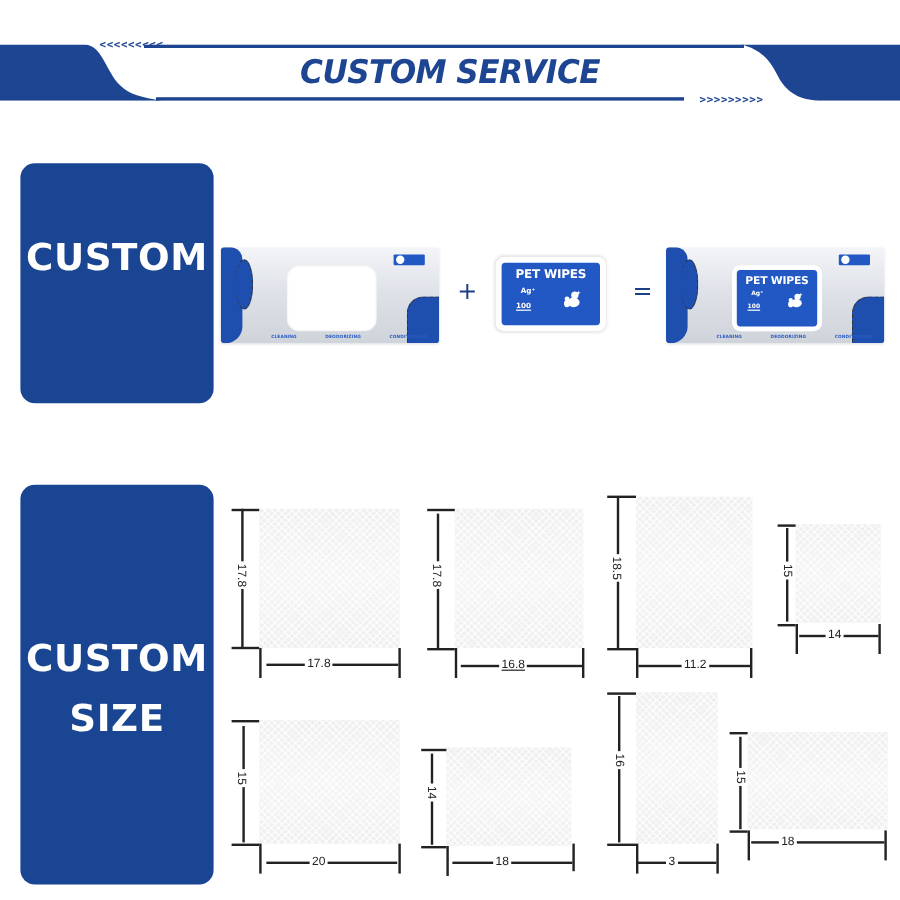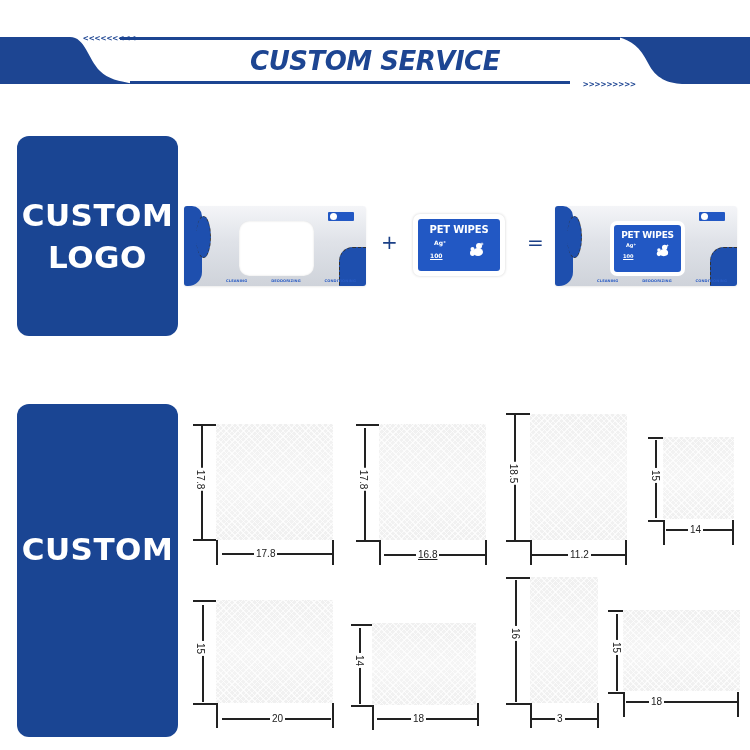--- a/index.html
+++ b/index.html
@@ -51,21 +51,20 @@
 
   <path d="M750 0 L618 0 C632 4 640 10 648 26 C656 42 668 46 682 47 L750 47 Z" fill="#1d4592"></path>
 </svg>
 <div class="chev" style="left:83px; top:33px;">&lt;&lt;&lt;&lt;&lt;&lt;&lt;&lt;&lt;</div>
 <div class="chev" style="left:583px; top:79px;">&gt;&gt;&gt;&gt;&gt;&gt;&gt;&gt;&gt;</div>
 <div class="band-title">CUSTOM SERVICE</div>
 
 <div class="bluebox" style="left:17px; top:136px; width:161px; height:200px;">
   <div style="position:absolute; left:0; top:58px; width:100%;">
     <span class="line">CUSTOM</span>
-    <span class="line">LOGO</span>
   </div>
 </div>
 
 <div class="pkg" style="left:184px; top:206px;">
   <div class="lcap"></div>
   <div class="lcap2"></div>
   <div class="rcap"></div>
   <div class="brand"></div>
   <div class="win"></div>
   <div class="feat">
@@ -118,20 +117,21 @@
   <div class="feat">
     <span>CLEANING</span>
     <span>DEODORIZING</span>
     <span>CONDITIONING</span>
   </div>
 </div>
 
 <div class="bluebox" style="left:17px; top:404px; width:161px; height:333px;">
   <div style="position:absolute; left:0; top:120px; width:100%;">
     <span class="line" style="line-height:50px;">CUSTOM</span>
+    <span class="line" style="line-height:50px;">SIZE</span>
   </div>
 </div>
 
 <div>
   <div class="wipe" style="left:216px; top:424px; width:117px; height:116px;"></div>
   <div class="dim" style="left:193px; top:424px; width:23px; height:1.5px;"></div>
   <div class="dim" style="left:193px; top:539px; width:23px; height:1.5px;"></div>
   <div class="dim" style="left:201px; top:424px; width:1.5px; height:116px;"></div>
   <div class="dlabel v" style="left:189px; top:474px;">17.8</div>
   <div class="dim" style="left:216px; top:540px; width:1.5px; height:25px;"></div>
@@ -178,21 +178,21 @@
 
 <div>
   <div class="wipe" style="left:216px; top:600px; width:117px; height:103px;"></div>
   <div class="dim" style="left:193px; top:600px; width:23px; height:1.5px;"></div>
   <div class="dim" style="left:193px; top:703px; width:23px; height:1.5px;"></div>
   <div class="dim" style="left:202px; top:605px; width:1.5px; height:97px;"></div>
   <div class="dlabel v" style="left:193px; top:643px;">15</div>
   <div class="dim" style="left:216px; top:703px; width:1.5px; height:25px;"></div>
   <div class="dim" style="left:332px; top:703px; width:1.5px; height:25px;"></div>
   <div class="dim" style="left:222px; top:718px; width:109px; height:1.5px;"></div>
-  <div class="dlabel" style="left:270px; top:713px;text-align:right;">20</div>
+  <div class="dlabel" style="left:258px; top:713px;text-align:right;">20</div>
 </div>
 
 <div>
   <div class="wipe" style="left:372px; top:623px; width:104px; height:82px;"></div>
   <div class="dim" style="left:351px; top:624px; width:21px; height:1.5px;"></div>
   <div class="dim" style="left:351px; top:705px; width:21px; height:1.5px;"></div>
   <div class="dim" style="left:359px; top:628px; width:1.5px; height:76px;"></div>
   <div class="dlabel v" style="left:352px; top:655px;">14</div>
   <div class="dim" style="left:372px; top:705px; width:1.5px; height:25px;"></div>
   <div class="dim" style="left:477px; top:703px; width:1.5px; height:23px;"></div>

